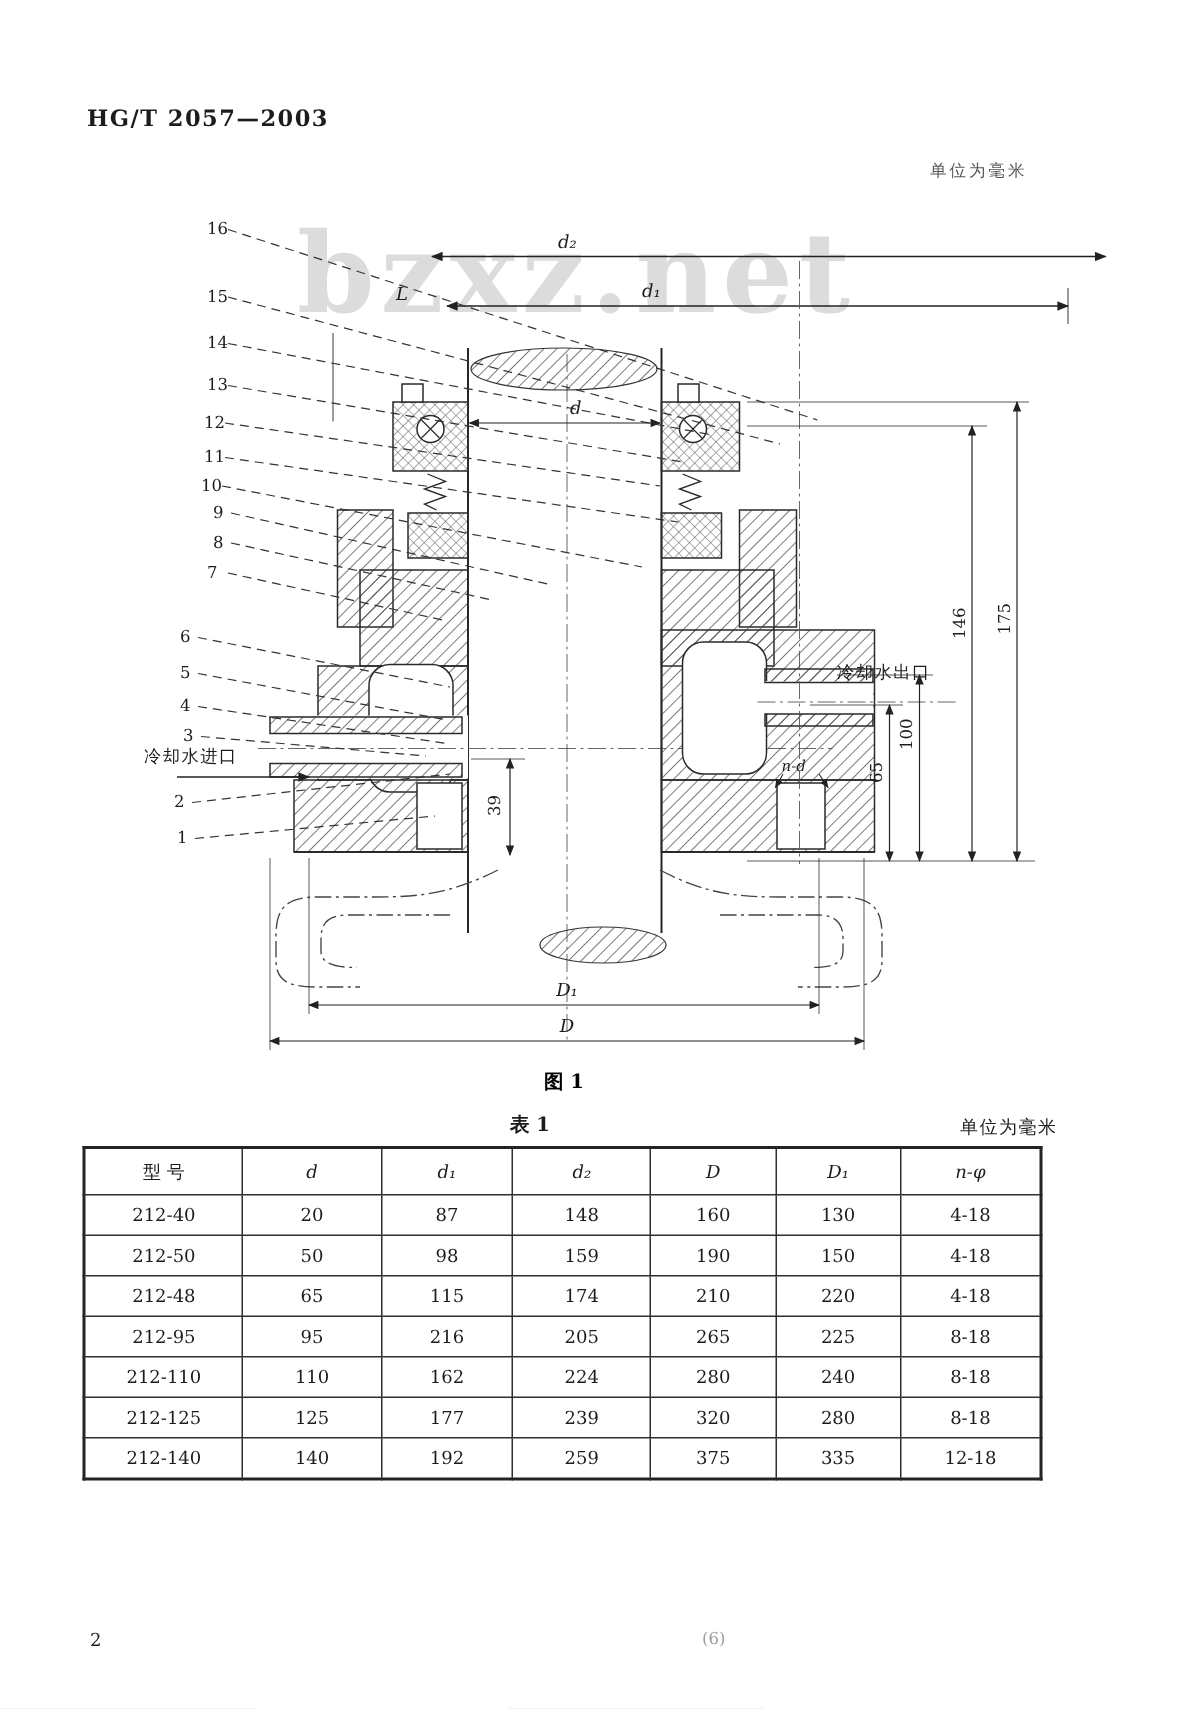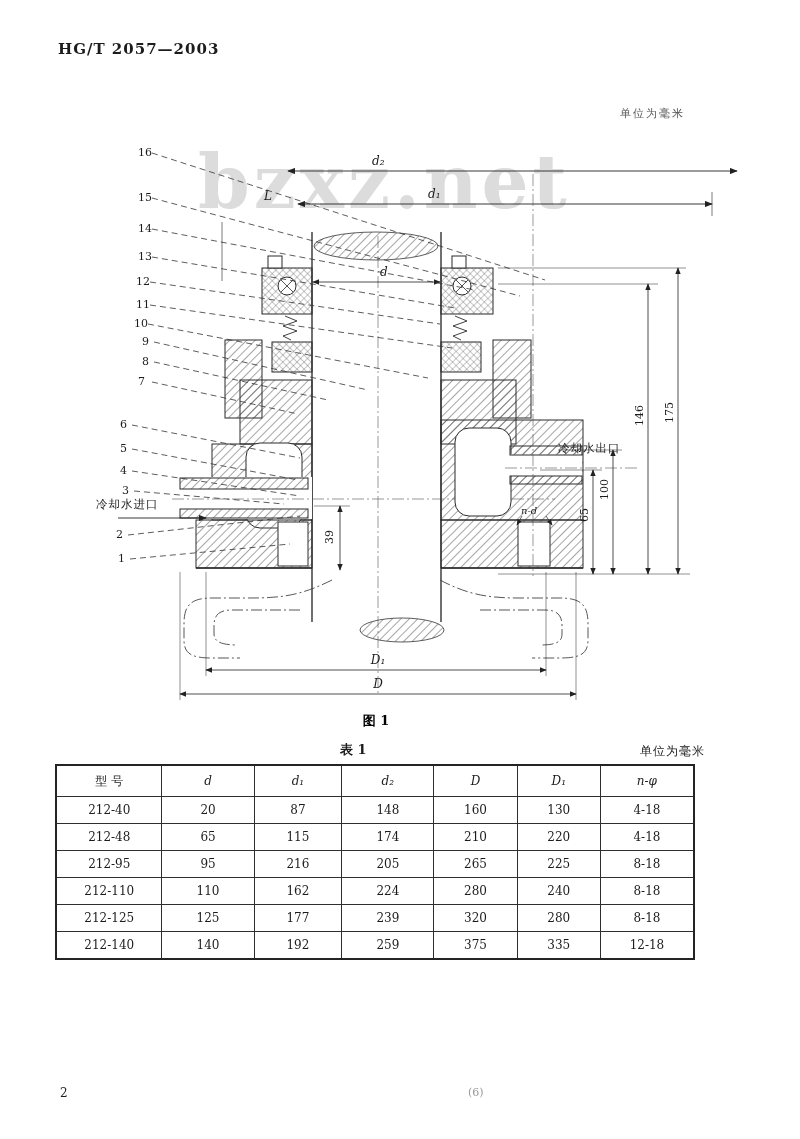--- a/index.html
+++ b/index.html
@@ -1,19 +1,19 @@
 <!DOCTYPE html>
 <html><head>
 <meta charset="utf-8">
 <style>
   html,body{margin:0;padding:0;background:#e8e8e8;}
   #page{position:relative;width:800px;height:1139px;background:#ffffff;margin:0 auto;
         font-family:"DejaVu Serif","Liberation Serif",serif;color:#1c1c1c;overflow:hidden;}
   .abs{position:absolute;}
-  #doc-header{left:58px;top:40px;font-size:15px;font-weight:bold;letter-spacing:1px;}
+  #doc-header{left:58px;top:70px;font-size:15px;font-weight:bold;letter-spacing:1px;}
   #units-top{left:620px;top:106px;font-size:11px;color:#555;letter-spacing:2px;}
   #fig-svg{left:0;top:128px;}
   #tbl-caption{left:340px;top:741px;width:100px;text-align:left;font-weight:bold;font-size:13px;}
   #units-tbl{left:640px;top:743px;width:110px;font-size:12px;letter-spacing:1px;}
   #data-table{left:55px;top:764px;width:640px;border-collapse:collapse;border:2px solid #242424;
               font-size:12px;text-align:center;}
   #data-table td,#data-table th{border:1px solid #2e2e2e;height:26px;padding:0 2px;font-weight:normal;}
   #data-table thead th{height:30px;}
   .dimhead{font-style:italic;}
   #page-num{left:60px;top:1086px;font-size:12px;}
@@ -228,20 +228,29 @@
       <tr>
         <td>212-40</td>
           <td>20</td>
           <td>87</td>
           <td>148</td>
           <td>160</td>
           <td>130</td>
           <td>4-18</td>
       </tr>
       <tr>
+        <td>212-50</td>
+          <td>50</td>
+          <td>98</td>
+          <td>159</td>
+          <td>190</td>
+          <td>150</td>
+          <td>4-18</td>
+      </tr>
+      <tr>
         <td>212-48</td>
           <td>65</td>
           <td>115</td>
           <td>174</td>
           <td>210</td>
           <td>220</td>
           <td>4-18</td>
       </tr>
       <tr>
         <td>212-95</td>

